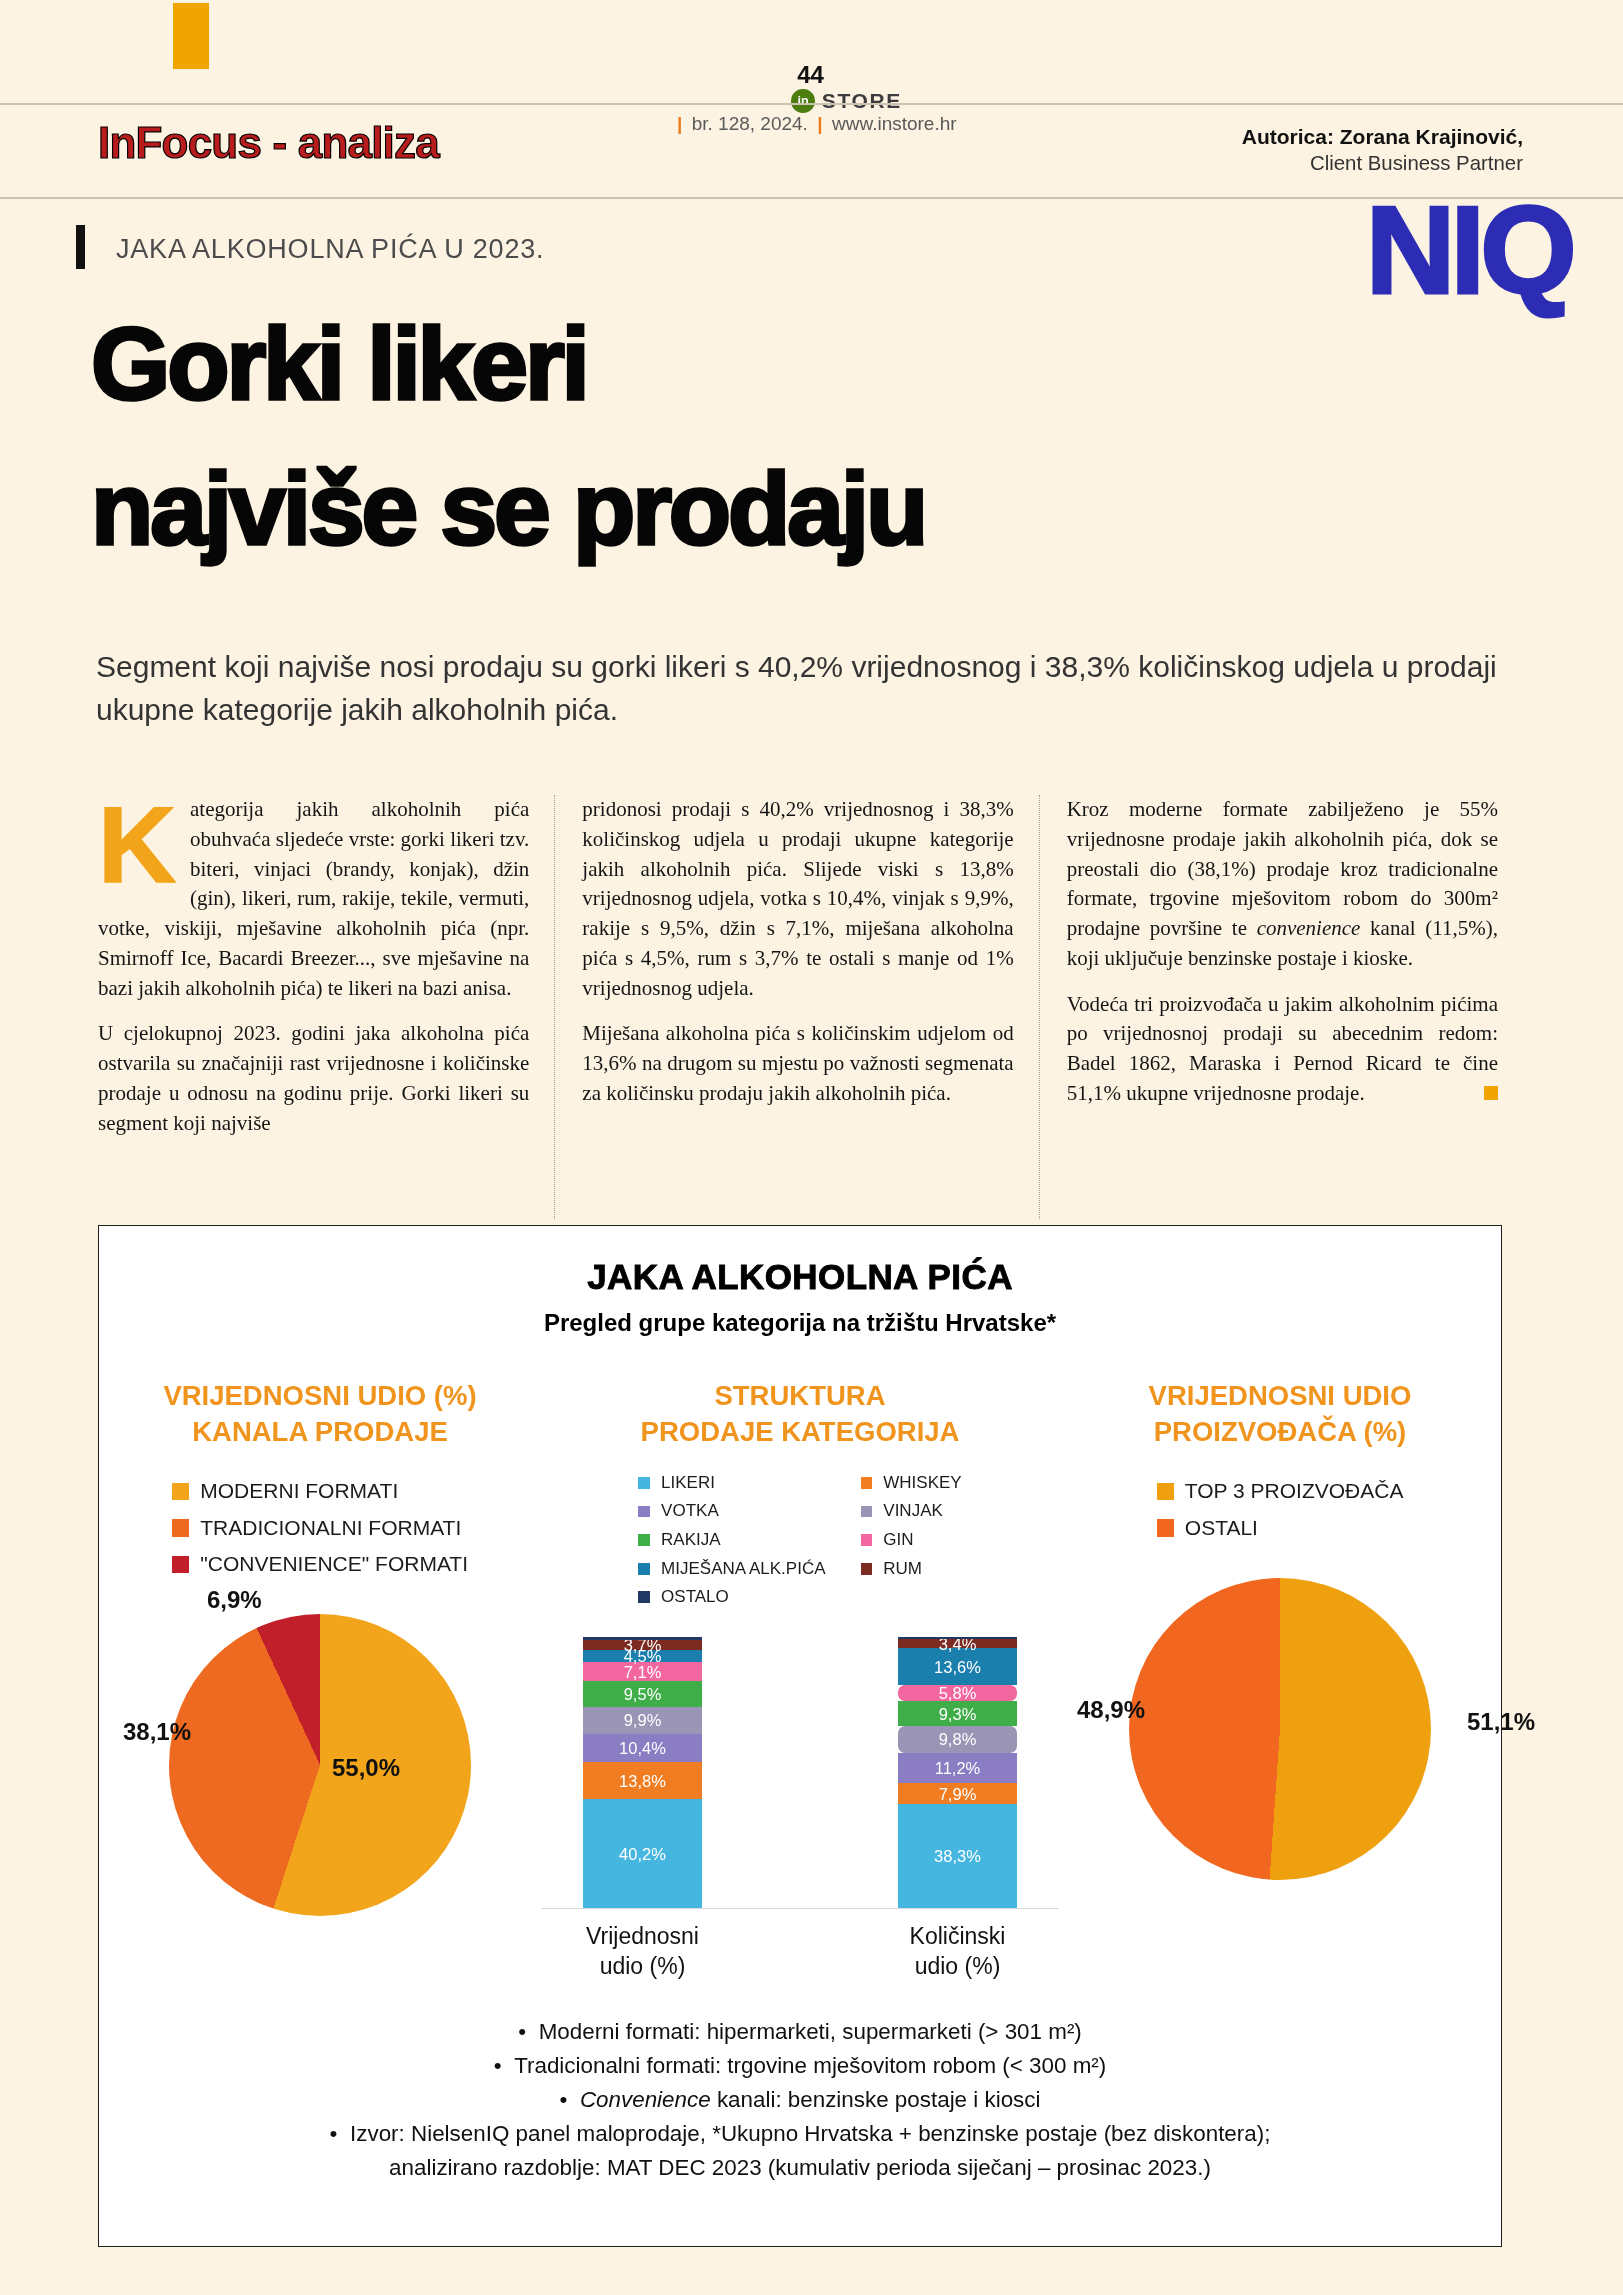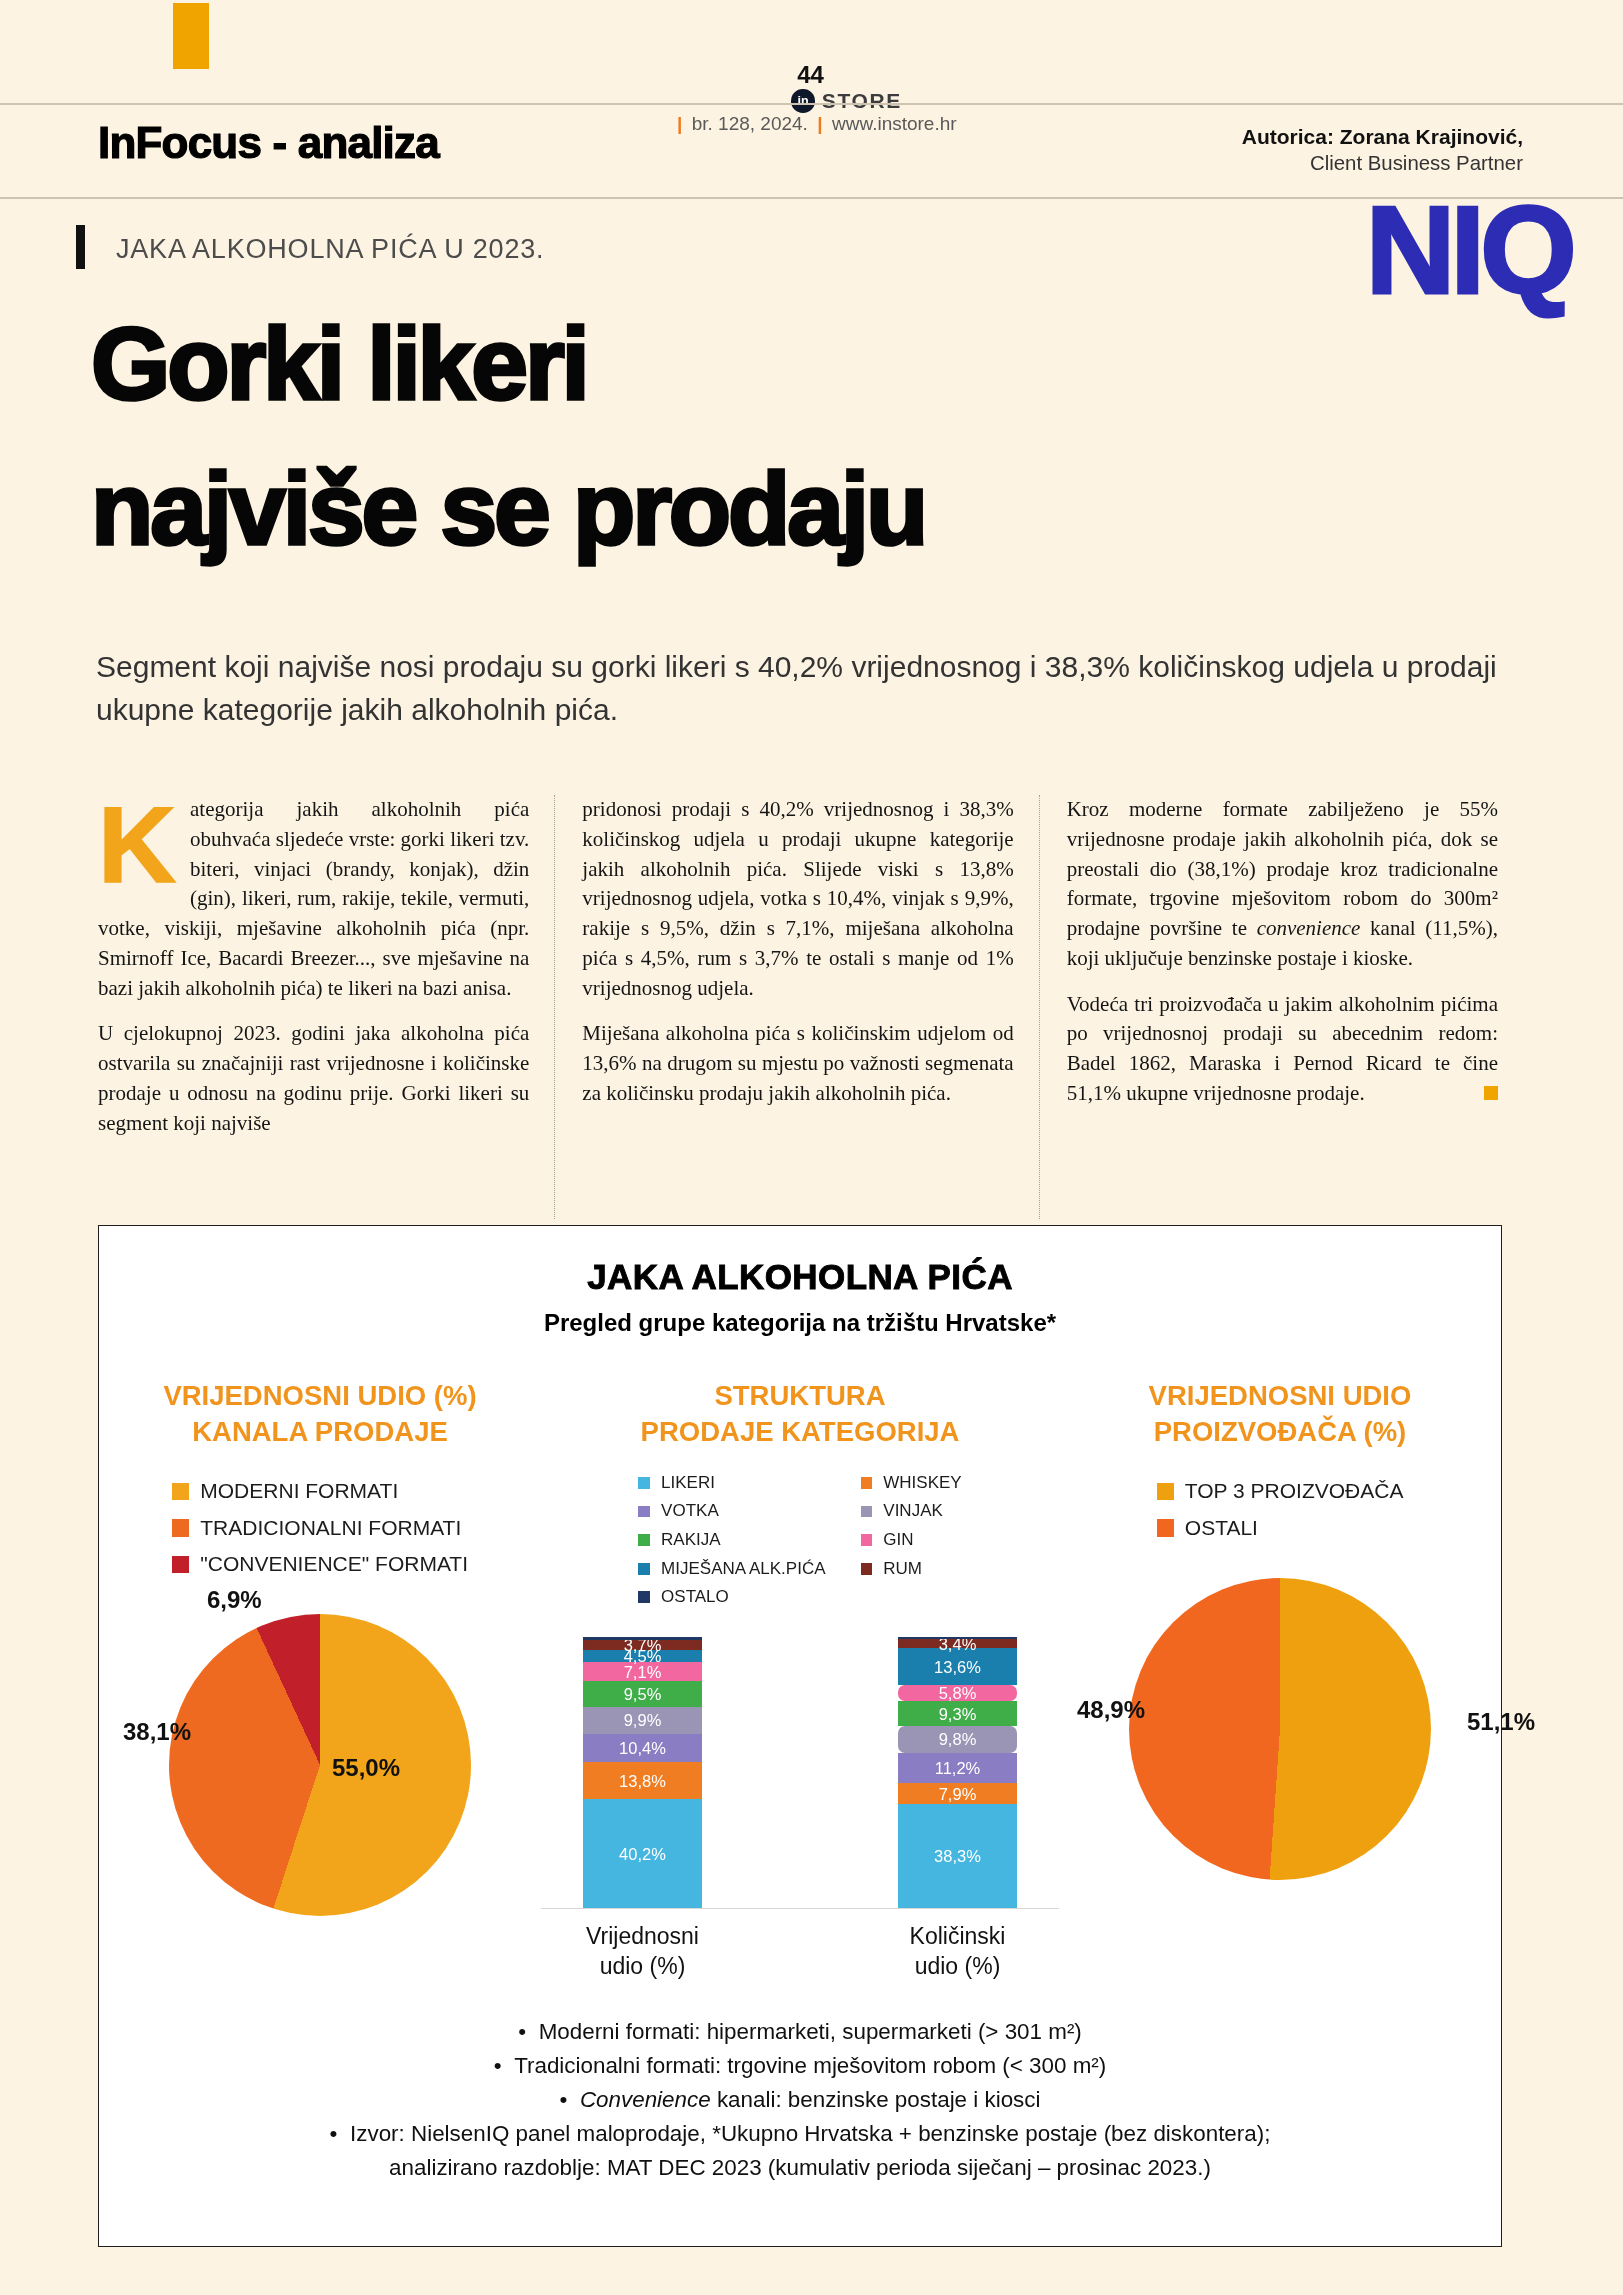--- a/index.html
+++ b/index.html
@@ -3,32 +3,32 @@
 <meta charset="utf-8">
 <style>
   html,body{margin:0;padding:0;background:#fcf3e2;}
   .page{position:relative;width:1623px;height:2295px;background:#fcf3e2;font-family:"Liberation Sans",sans-serif;overflow:hidden;}
 
   
   .orange-block{position:absolute;left:173px;top:3.1px;width:36px;height:66px;background:#f0a400;}
   .header-row{position:absolute;left:98px;top:61px;width:1425px;display:flex;align-items:center;flex-direction:column;}
   .page-num{font-size:24px;font-weight:700;color:#111;}
   .logo-group{margin-left:72px;display:flex;align-items:center;gap:7px;}
-  .in-circle{width:23.6px;height:23.6px;border-radius:50%;background:#0f172a;color:#fff;font-size:12.6px;font-weight:700;display:flex;align-items:center;justify-content:center;}
+  .in-circle{width:23.6px;height:23.6px;border-radius:50%;background:#4d7c0f;color:#fff;font-size:12.6px;font-weight:700;display:flex;align-items:center;justify-content:center;}
   .store-text{font-size:21px;font-weight:800;letter-spacing:1.6px;color:#3c3c3e;}
   .issue-group{margin-left:12.6px;display:flex;align-items:center;gap:9.4px;font-size:19px;color:#5a5a5a;}
   .sep{color:#ef7a1a;font-weight:700;}
   .site{color:#5a5a5a;}
   .rule{position:absolute;left:0;width:100%;height:1.6px;background:#cdc3b0;}
   .r1{top:103px;}
   .r2{top:197px;}
 
   
   .section-row{position:absolute;left:98px;top:118px;width:1425px;display:flex;justify-content:space-between;align-items:flex-start;}
-  .infocus{font-size:44px;font-weight:800;color:#000000;-webkit-text-stroke:1.2px #000;letter-spacing:-0.8px;}
+  .infocus{font-size:44px;font-weight:800;color:#b91c1c;-webkit-text-stroke:1.2px #000;letter-spacing:-0.8px;}
   .author{text-align:right;padding-top:6.3px;line-height:1.25;}
   .author-name{font-size:21px;font-weight:700;color:#111;}
   .author-role{font-size:20.4px;color:#333;}
 
   
   .kicker-bar{position:absolute;left:76px;top:225px;width:8.6px;height:44px;background:#111;}
   .kicker{position:absolute;left:116px;top:234px;font-size:27px;color:#4c4c4c;letter-spacing:0.8px;}
   .niq{position:absolute;right:51px;top:188px;font-size:124px;font-weight:900;color:#2c2cb4;letter-spacing:-4.7px;line-height:1;margin-left:19px;-webkit-text-stroke:3.1px #2c2cb4;}
 
   

